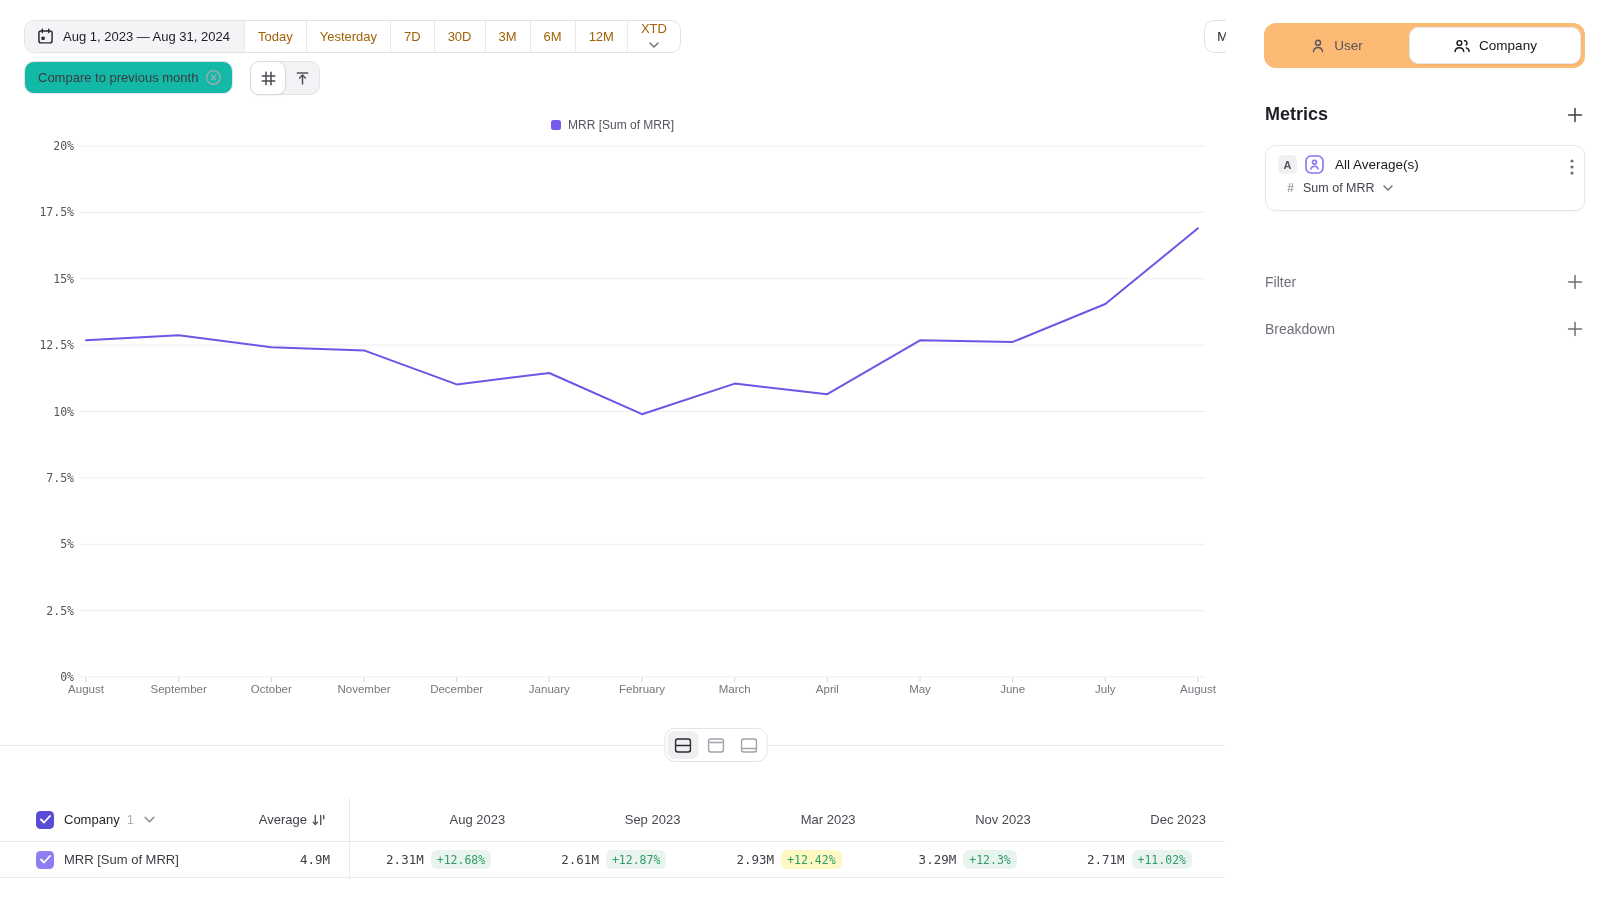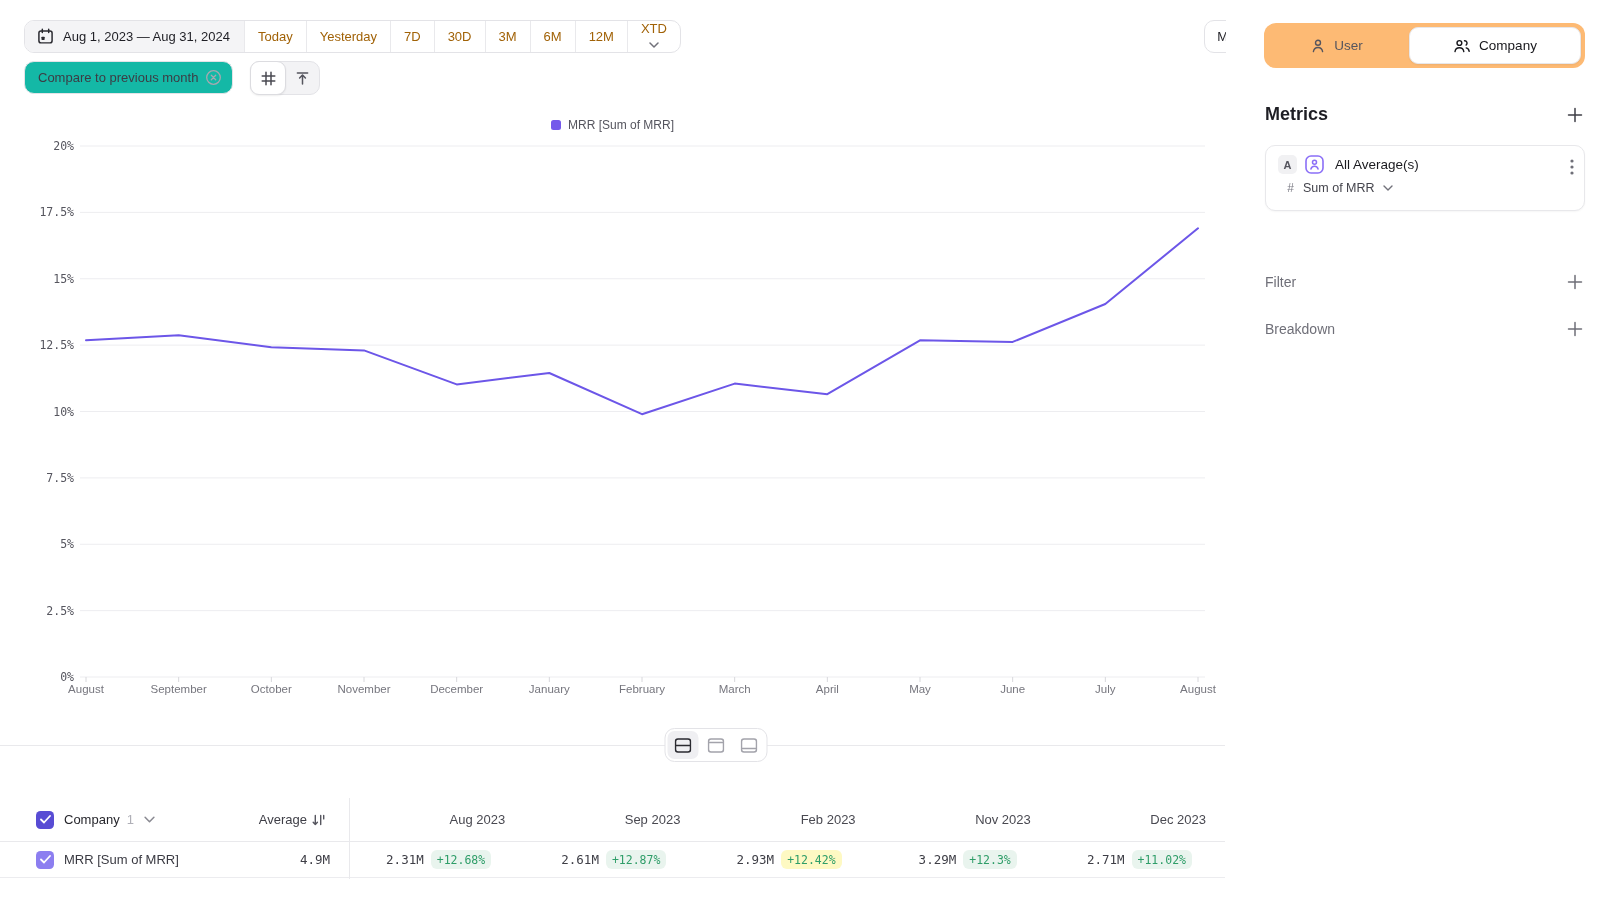--- a/index.html
+++ b/index.html
@@ -248,21 +248,21 @@
             <span>Average</span>
             <svg width="16" height="16" viewBox="0 0 16 16" fill="none">
               <path d="M4.3 3.5v9M2.2 10.3l2.1 2.3 2.1-2.3" stroke="#55555E" stroke-width="1.4" stroke-linecap="round" stroke-linejoin="round"></path>
               <path d="M9.7 3.5v9M12.7 3.5v3.4" stroke="#55555E" stroke-width="1.4" stroke-linecap="round"></path>
             </svg>
           </span>
         </div>
 
       <div class="cell-right">Aug 2023</div>
           <div class="cell-right">Sep 2023</div>
-          <div class="cell-right">Feb 2023</div>
+          <div class="cell-right">Mar 2023</div>
           <div class="cell-right">Nov 2023</div>
           <div class="cell-right">Dec 2023</div>
         </div>
       <div class="tr data">
         <div class="cell-left">
           <span class="cb" id="cb-row" style="background: rgb(140, 126, 240);">
             <svg width="11" height="9" viewBox="0 0 11 9" fill="none">
               <path d="M1 4.5l3 3L10 1" stroke="#fff" stroke-width="1.8" stroke-linecap="round" stroke-linejoin="round"></path>
             </svg>
           </span>

